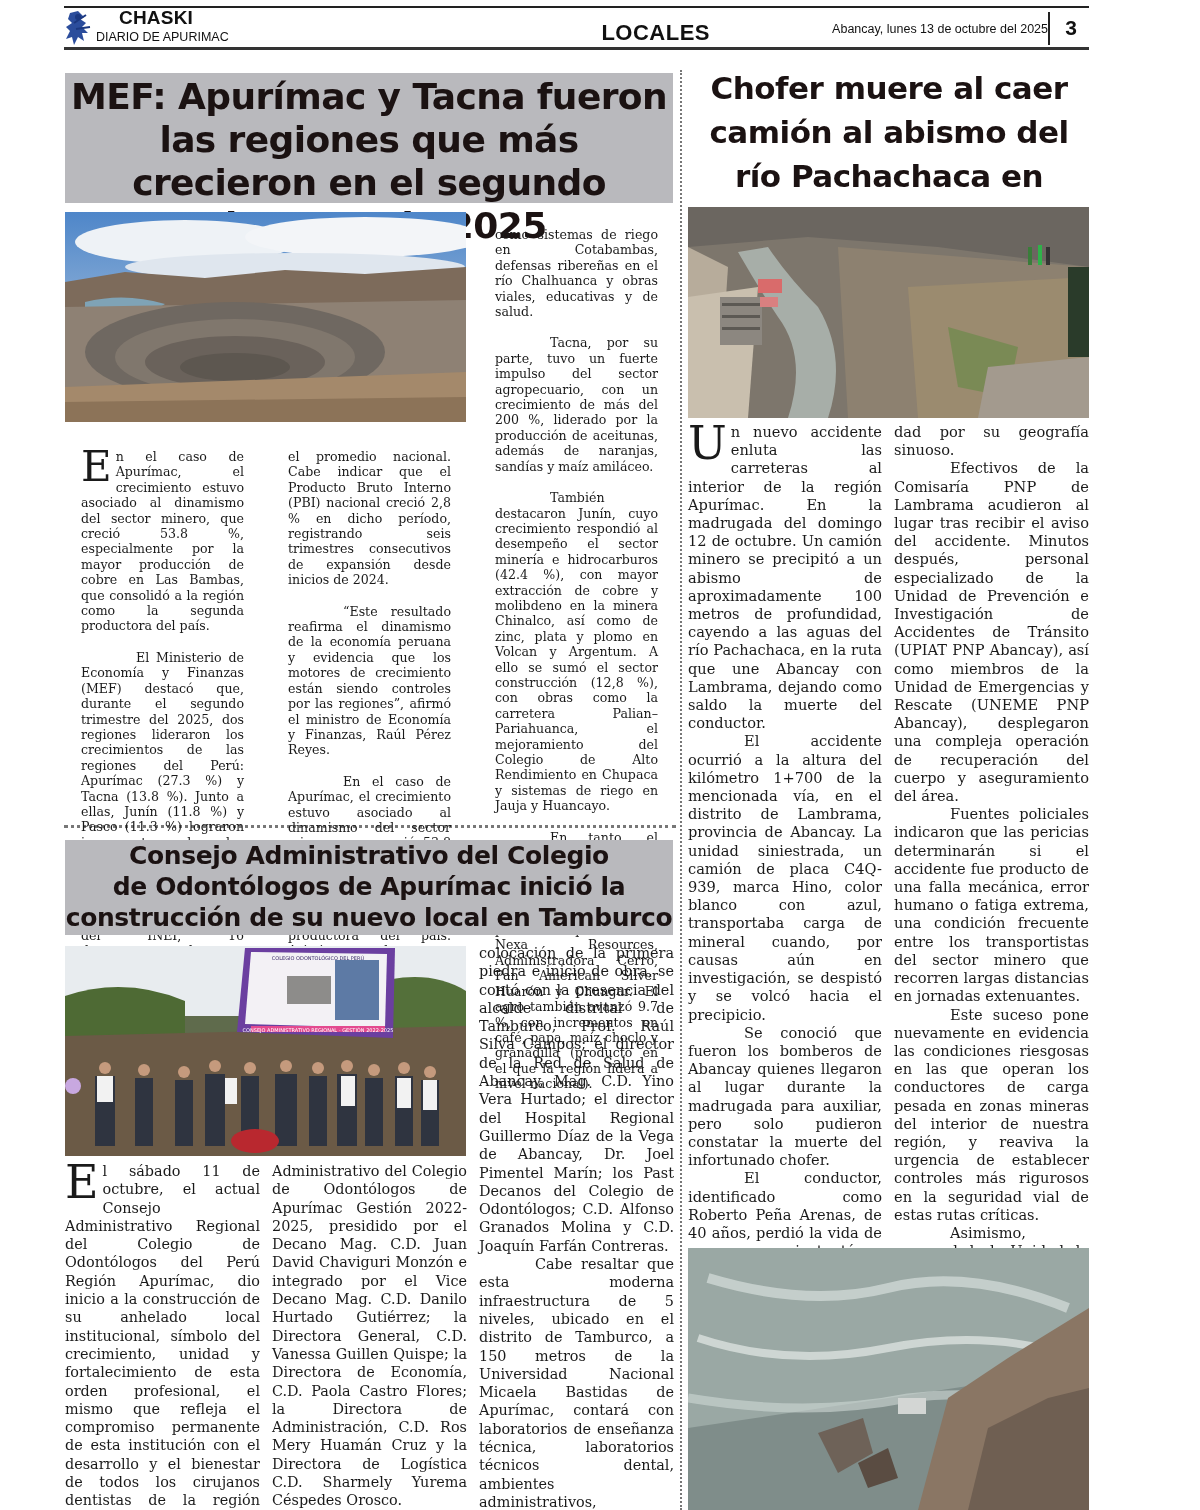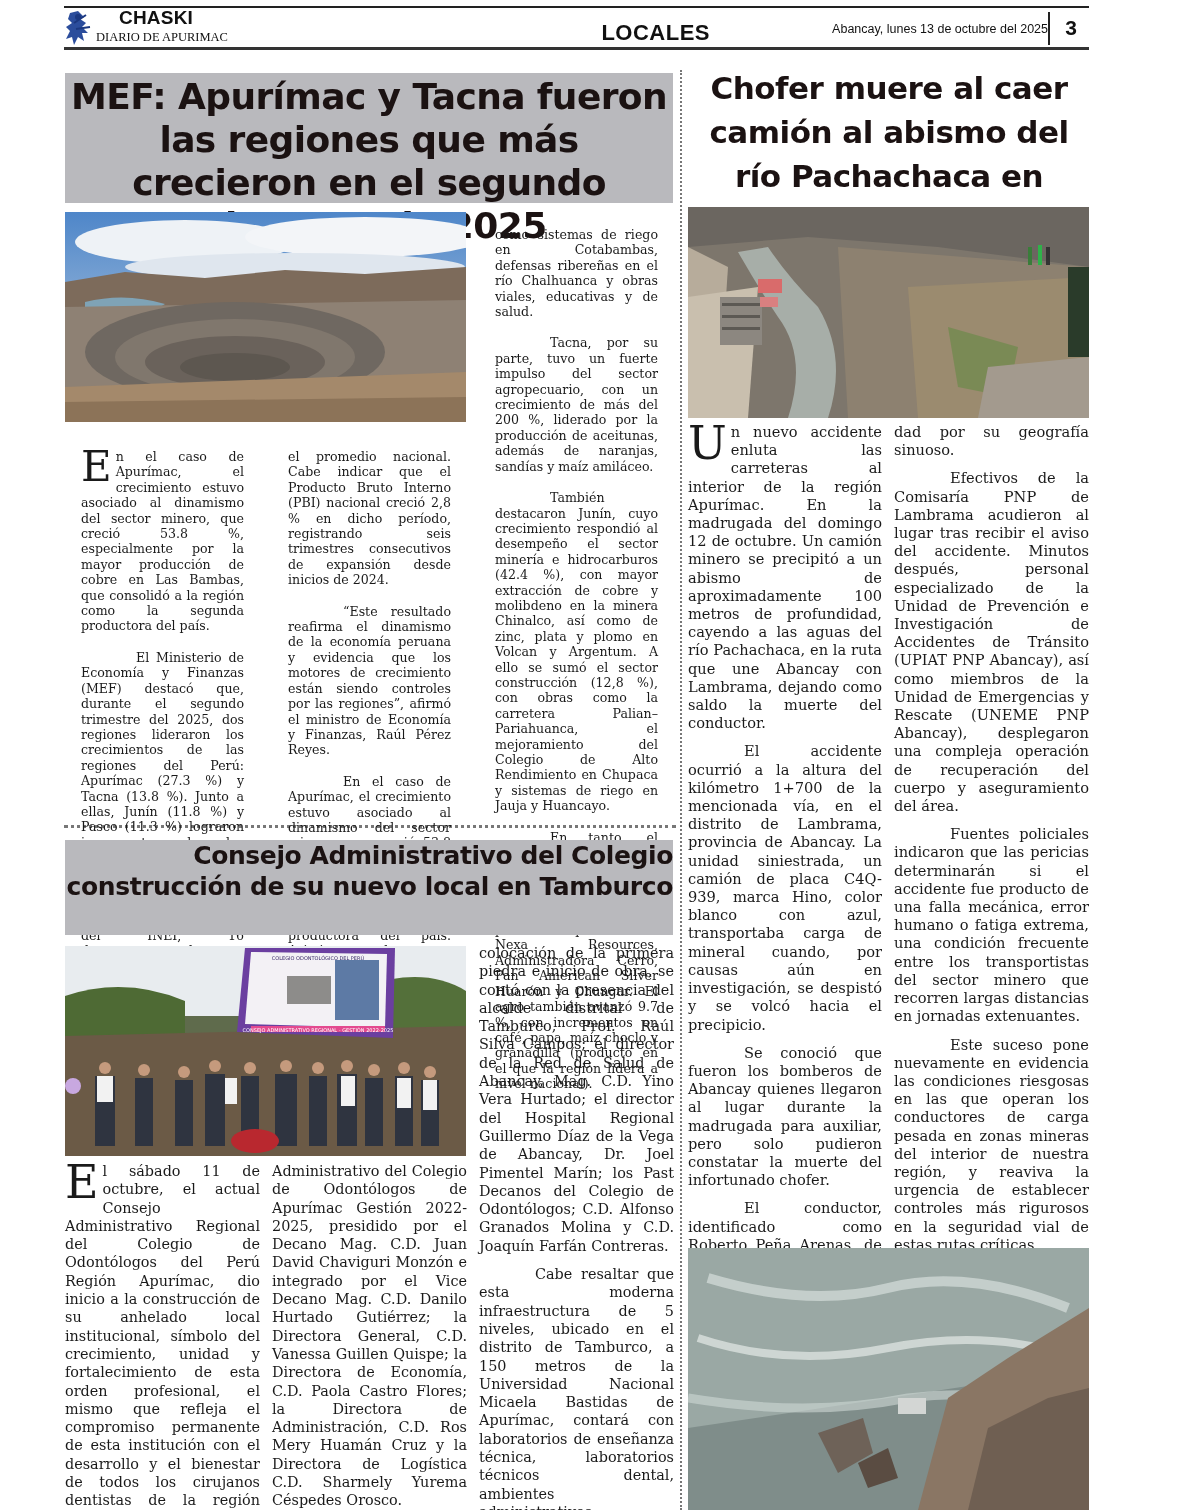--- a/index.html
+++ b/index.html
@@ -3,40 +3,40 @@
 <meta charset="utf-8">
 <style>
   html,body{margin:0;padding:0;background:#fff;}
   body{width:1200px;height:1510px;position:relative;overflow:hidden;font-family:"DejaVu Serif","Liberation Serif",serif;color:#1a1a1a;}
   .abs{position:absolute;}
   
   .topline{left:64px;top:6px;width:1025px;height:2px;background:#222;}
   .botline{left:64px;top:47px;width:1025px;height:3px;background:#333;}
   .logo-icon{left:64px;top:9px;width:30px;height:38px;}
   .brand{left:96px;top:8px;font-family:"Liberation Sans",sans-serif;font-weight:bold;font-size:19px;line-height:20px;color:#111;letter-spacing:0.2px;margin-left:23px;}
-  .brand-sub{left:96px;top:30px;font-family:Liberation Serif, serif;font-size:12.5px;line-height:14px;color:#111;}
+  .brand-sub{left:96px;top:30px;font-family:Liberation Sans, sans-serif;font-size:12.5px;line-height:14px;color:#111;}
   .section{left:440px;width:270px;top:20px;text-align:right;font-family:"Liberation Sans",sans-serif;font-weight:bold;font-size:22px;line-height:26px;letter-spacing:0.5px;color:#111;}
   .dateline{right:152px;top:22px;font-family:"Liberation Sans",sans-serif;font-size:12.5px;color:#111;text-align:center;}
   .vsep{left:1048px;top:12px;width:2px;height:33px;background:#222;}
   .pagenum{left:1058px;top:16px;width:26px;text-align:center;font-family:"Liberation Sans",sans-serif;font-weight:bold;font-size:21px;color:#111;}
   
   .hl-box{background:#b9b9bd;font-family:"DejaVu Sans","Liberation Sans",sans-serif;font-weight:bold;text-align:center;color:#1b1212;}
   .hl1{left:65px;top:73px;width:608px;height:128px;font-size:36px;line-height:43px;padding-top:2px;letter-spacing:-0.6px;}
   .hl2{left:688px;top:66px;width:402px;text-align:center;font-family:"DejaVu Sans","Liberation Sans",sans-serif;font-weight:bold;font-size:31px;line-height:44px;color:#1b1212;letter-spacing:-0.5px;}
-  .hl3{left:65px;top:840px;width:608px;height:95px;font-size:25px;line-height:31px;padding-top:0px;letter-spacing:-0.4px;text-align:right;}
+  .hl3{left:65px;top:840px;width:608px;height:95px;font-size:25px;line-height:31px;padding-top:0px;letter-spacing:-0.4px;}
   
   .col-sep{left:680px;top:70px;width:0;height:1440px;border-left:2px dotted #777;}
   .row-sep{left:64px;top:825px;width:612px;height:0;border-top:3px dotted #777;}
   
   .col{font-size:12.6px;line-height:15.4px;text-align:justify;hyphens:auto;}
   .col p{margin:16px;}
   .col p.ind{text-indent:55px;}
   .col2{font-size:14.6px;line-height:18.2px;text-align:justify;}
   .col2 p{margin:0;}
-  .col2 p.ind{text-indent:56px;margin-top:10px;}
+  .col2 p.ind{text-indent:56px;}
   .drop{float:left;font-size:42px;line-height:32px;margin:2px 4px 0 0;font-family:"DejaVu Serif","Liberation Serif",serif;}
   .drop2{float:left;font-size:46px;line-height:36px;margin:2px 4px 0 0;font-family:"DejaVu Serif","Liberation Serif",serif;}
   
   .photo{overflow:hidden;}
 </style>
 </head>
 <body>
 
 <div class="abs topline"></div>
 <div class="abs logo-icon">
@@ -150,20 +150,21 @@
     <path d="M230 262 L260 150 L320 110 L401 60 L401 262 Z" fill="#8a7664"></path>
     <path d="M280 262 L300 180 L360 150 L401 140 L401 262 Z" fill="#6f5f52"></path>
     <path d="M130 185 L175 170 L185 205 L150 225 Z" fill="#6e6258"></path>
     <rect x="210" y="150" width="28" height="16" fill="#d3d6d4"></rect>
     <path d="M170 215 L200 200 L210 230 L180 240 Z" fill="#5a4c42"></path>
   </svg>
 </div>
 
 <div class="abs hl-box hl3">
   <div>Consejo Administrativo del Colegio</div>
+  <div>de Odontólogos de Apurímac inició la</div>
   <div>construcción de su nuevo local en Tamburco</div>
 </div>
 
 <div class="abs photo" style="left:65px;top:946px;width:401px;height:210px;">
   <svg width="401" height="210" viewBox="0 0 401 210" preserveAspectRatio="none">
     <rect width="401" height="210" fill="#5f6b4c"></rect>
     <rect width="401" height="70" fill="#e8ecef"></rect>
     <path d="M0 50 Q60 30 120 55 L120 120 L0 120 Z" fill="#4e6a34"></path>
     <path d="M300 40 Q360 20 401 45 L401 130 L290 130 Z" fill="#54703a"></path>
     <path d="M0 90 L401 80 L401 210 L0 210 Z" fill="#6b5a46"></path>

